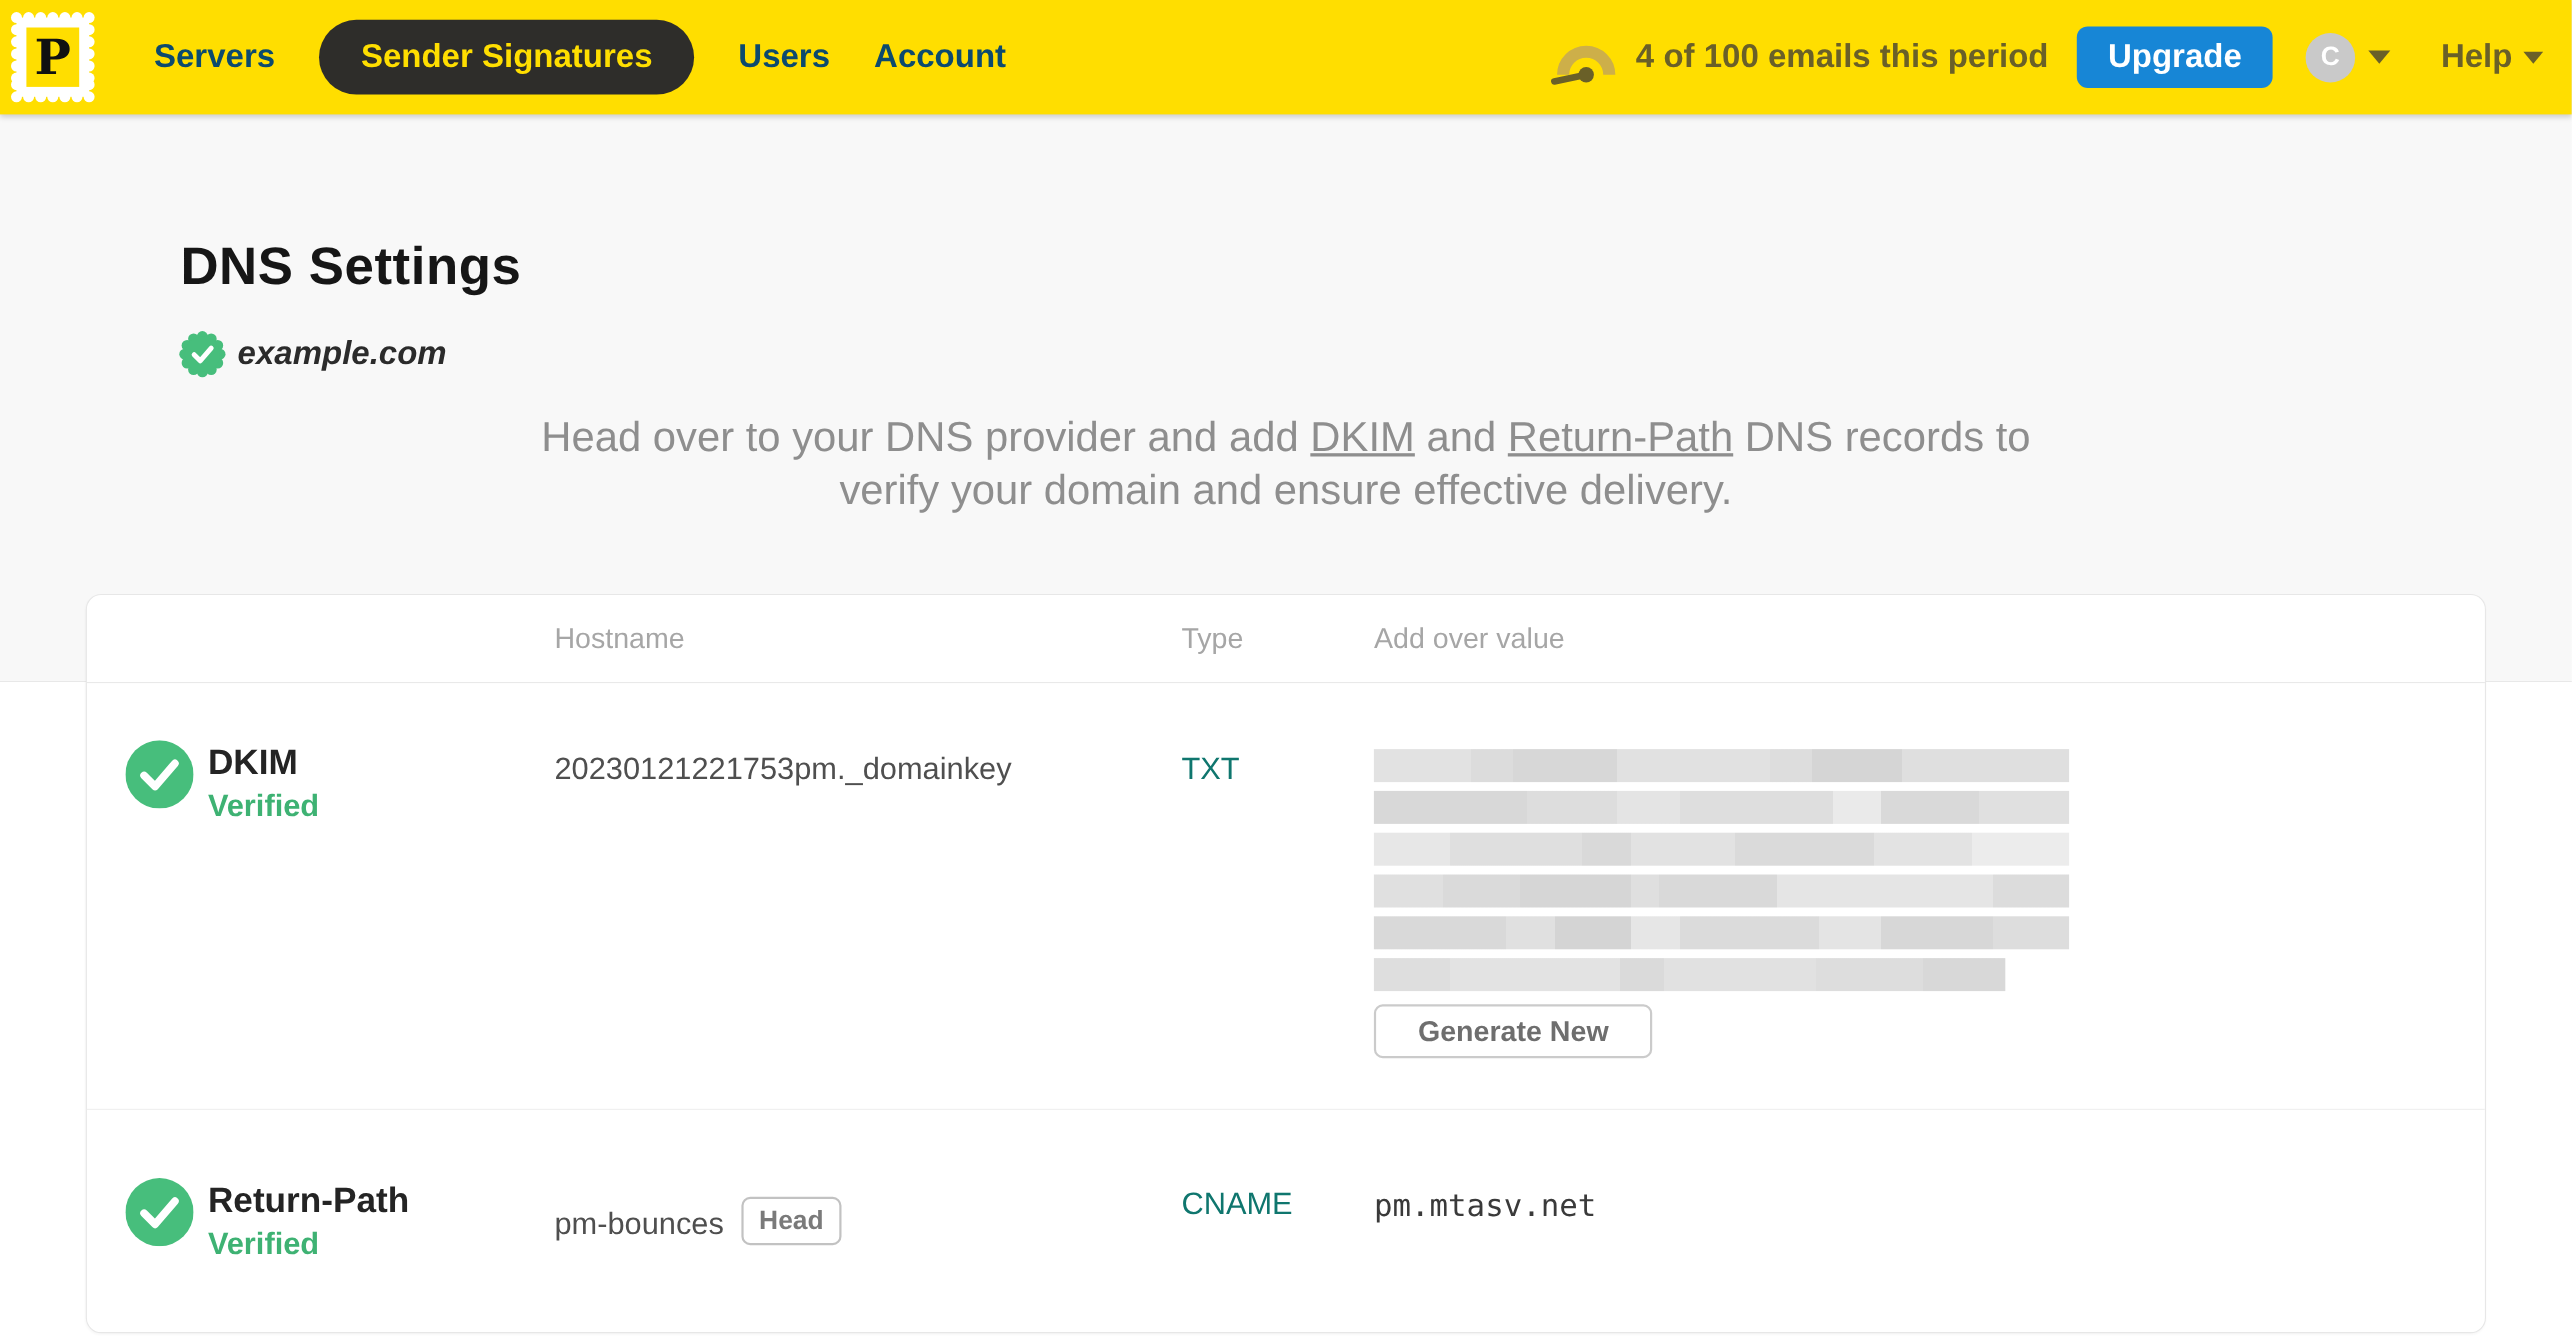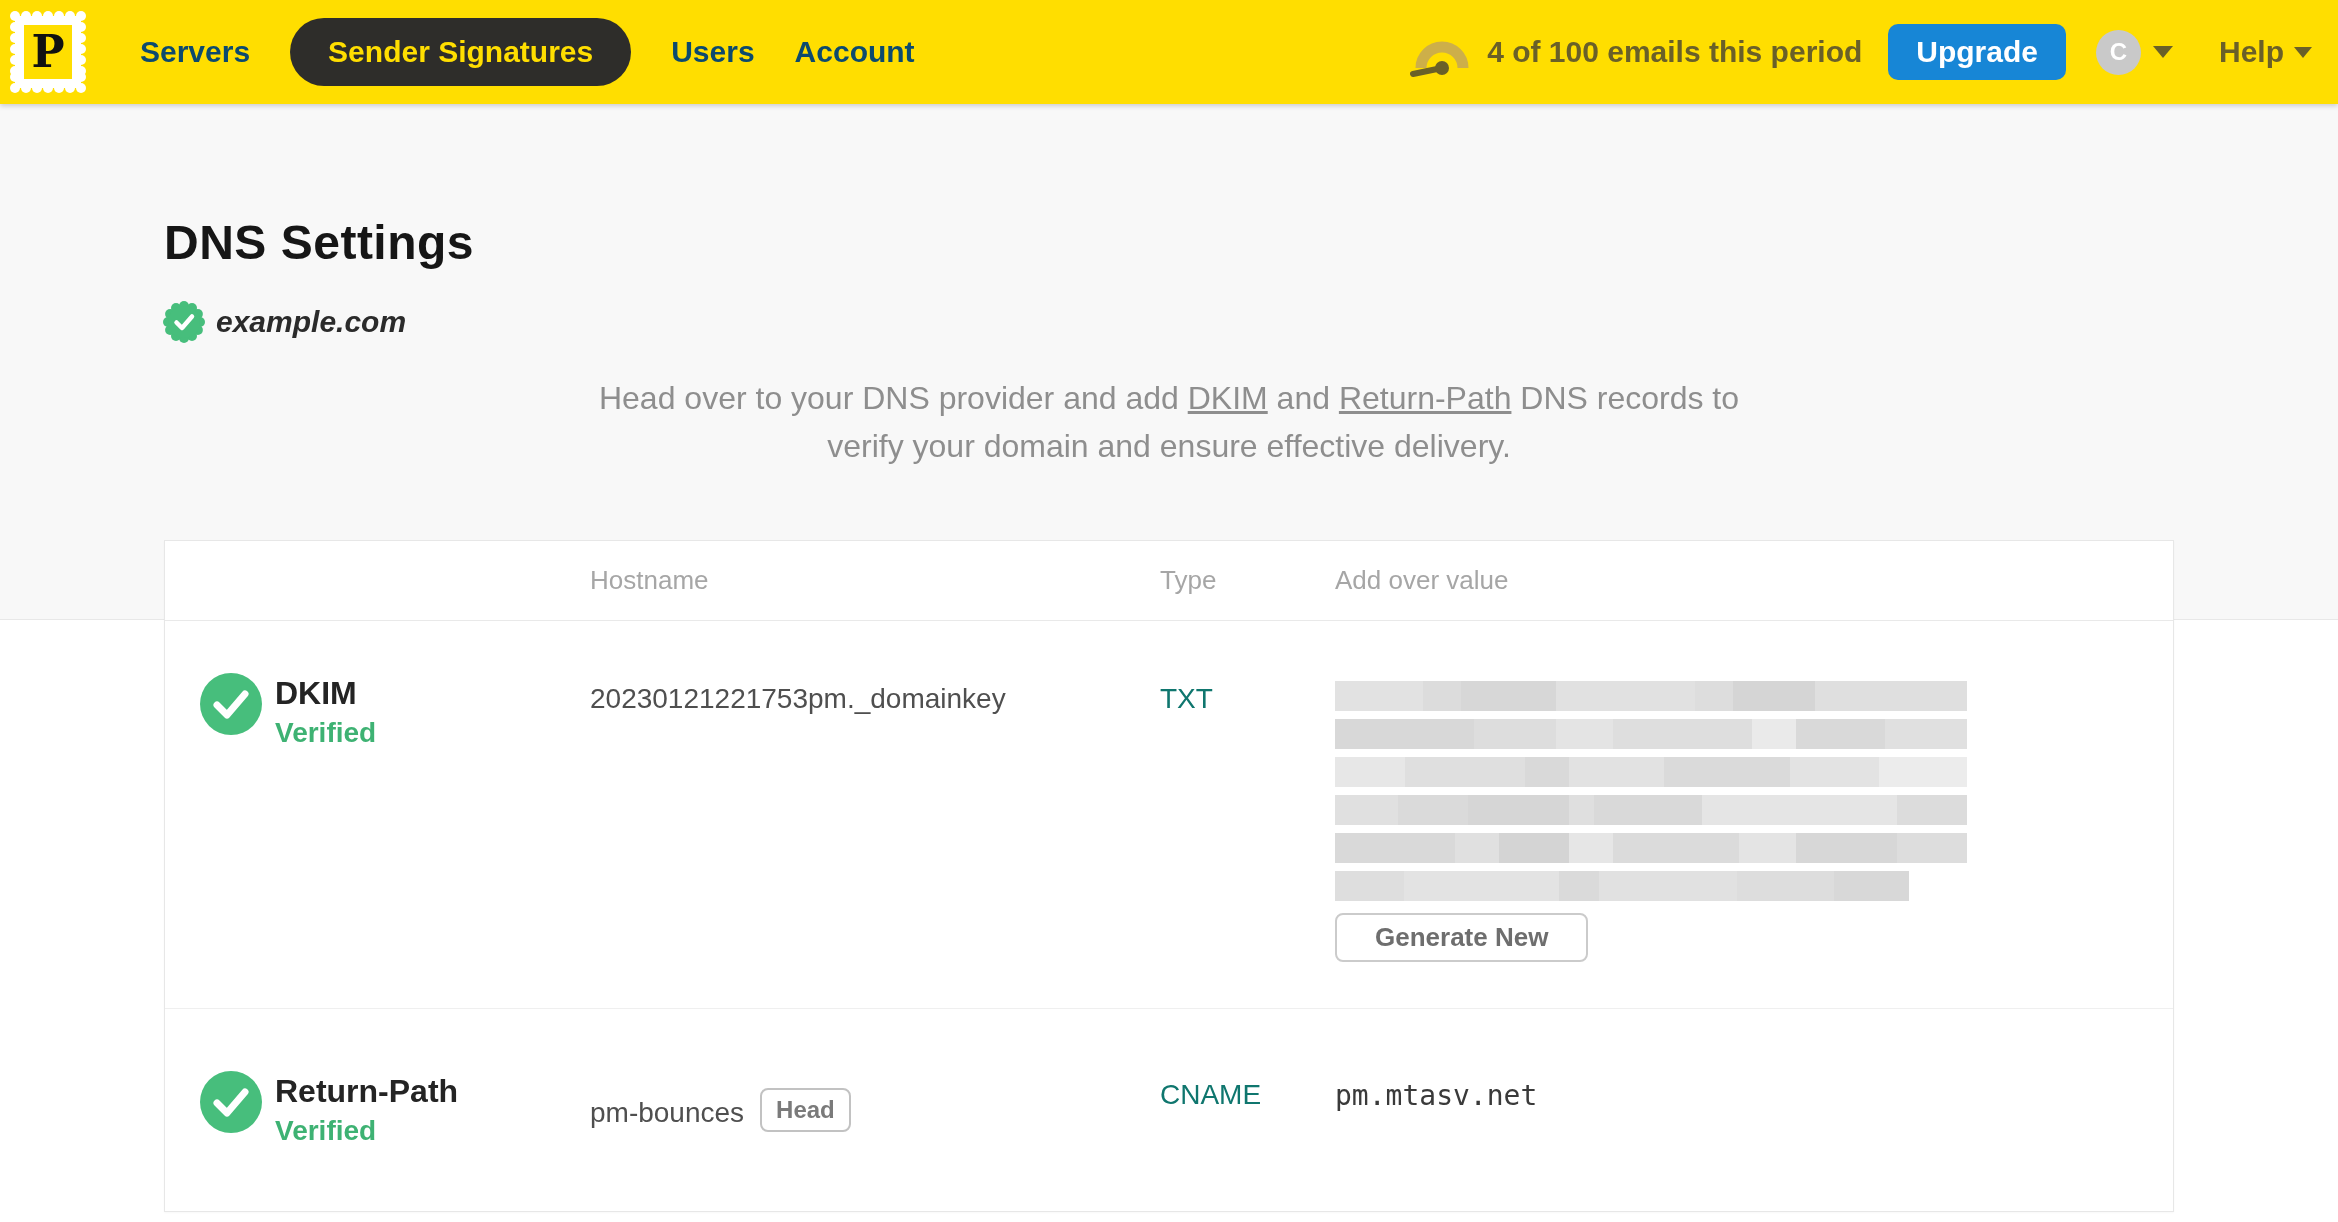--- a/index.html
+++ b/index.html
@@ -55,28 +55,28 @@
   
   .page-title {
     margin:114px 0 0 164px; font-size:48px; line-height:50px;
     font-weight:bold; color:#161616; letter-spacing:0.5px;
   }
   .domain-row { margin:32px 0 0 162px; display:flex; align-items:center; gap:10px; height:44px; }
   .seal { width:44px; height:44px; flex:0 0 auto; }
   .domain-name { font-size:30px; font-weight:bold; color:#2B2B2B;font-style:italic; }
   .description {
     margin-top:30px; text-align:center;
-    font-size:32px; line-height:48px; color:#8E8E8E;
+    font-size:38px; line-height:48px; color:#8E8E8E;
   }
   .description a { color:#8E8E8E; text-decoration:underline; cursor:pointer; }
 
   
   .card {
-    width:2010px; margin:70px auto 4px auto;
-    background:#FFFFFF; border:1px solid #E7E7E7; border-radius:0;
+    width:2182px; margin:70px auto 4px auto;
+    background:#FFFFFF; border:1px solid #E7E7E7; border-radius:14px;
     position:relative; z-index:1;
     box-shadow:0 1px 2px rgba(0,0,0,0.03);
   }
   .grid { display:grid; grid-template-columns:425px 570px 175px 1fr; }
   .thead { height:80px; align-items:center; color:#A6A6A6; font-size:26px; border-bottom:1px solid #E9E9E9; }
 
   .row1 > div { padding-top:52px; }
   .row1 { padding-bottom:46px; }
   .row2 { border-top:1px solid #EFEFEF; }
   .row2 > div { padding-top:62px; }

